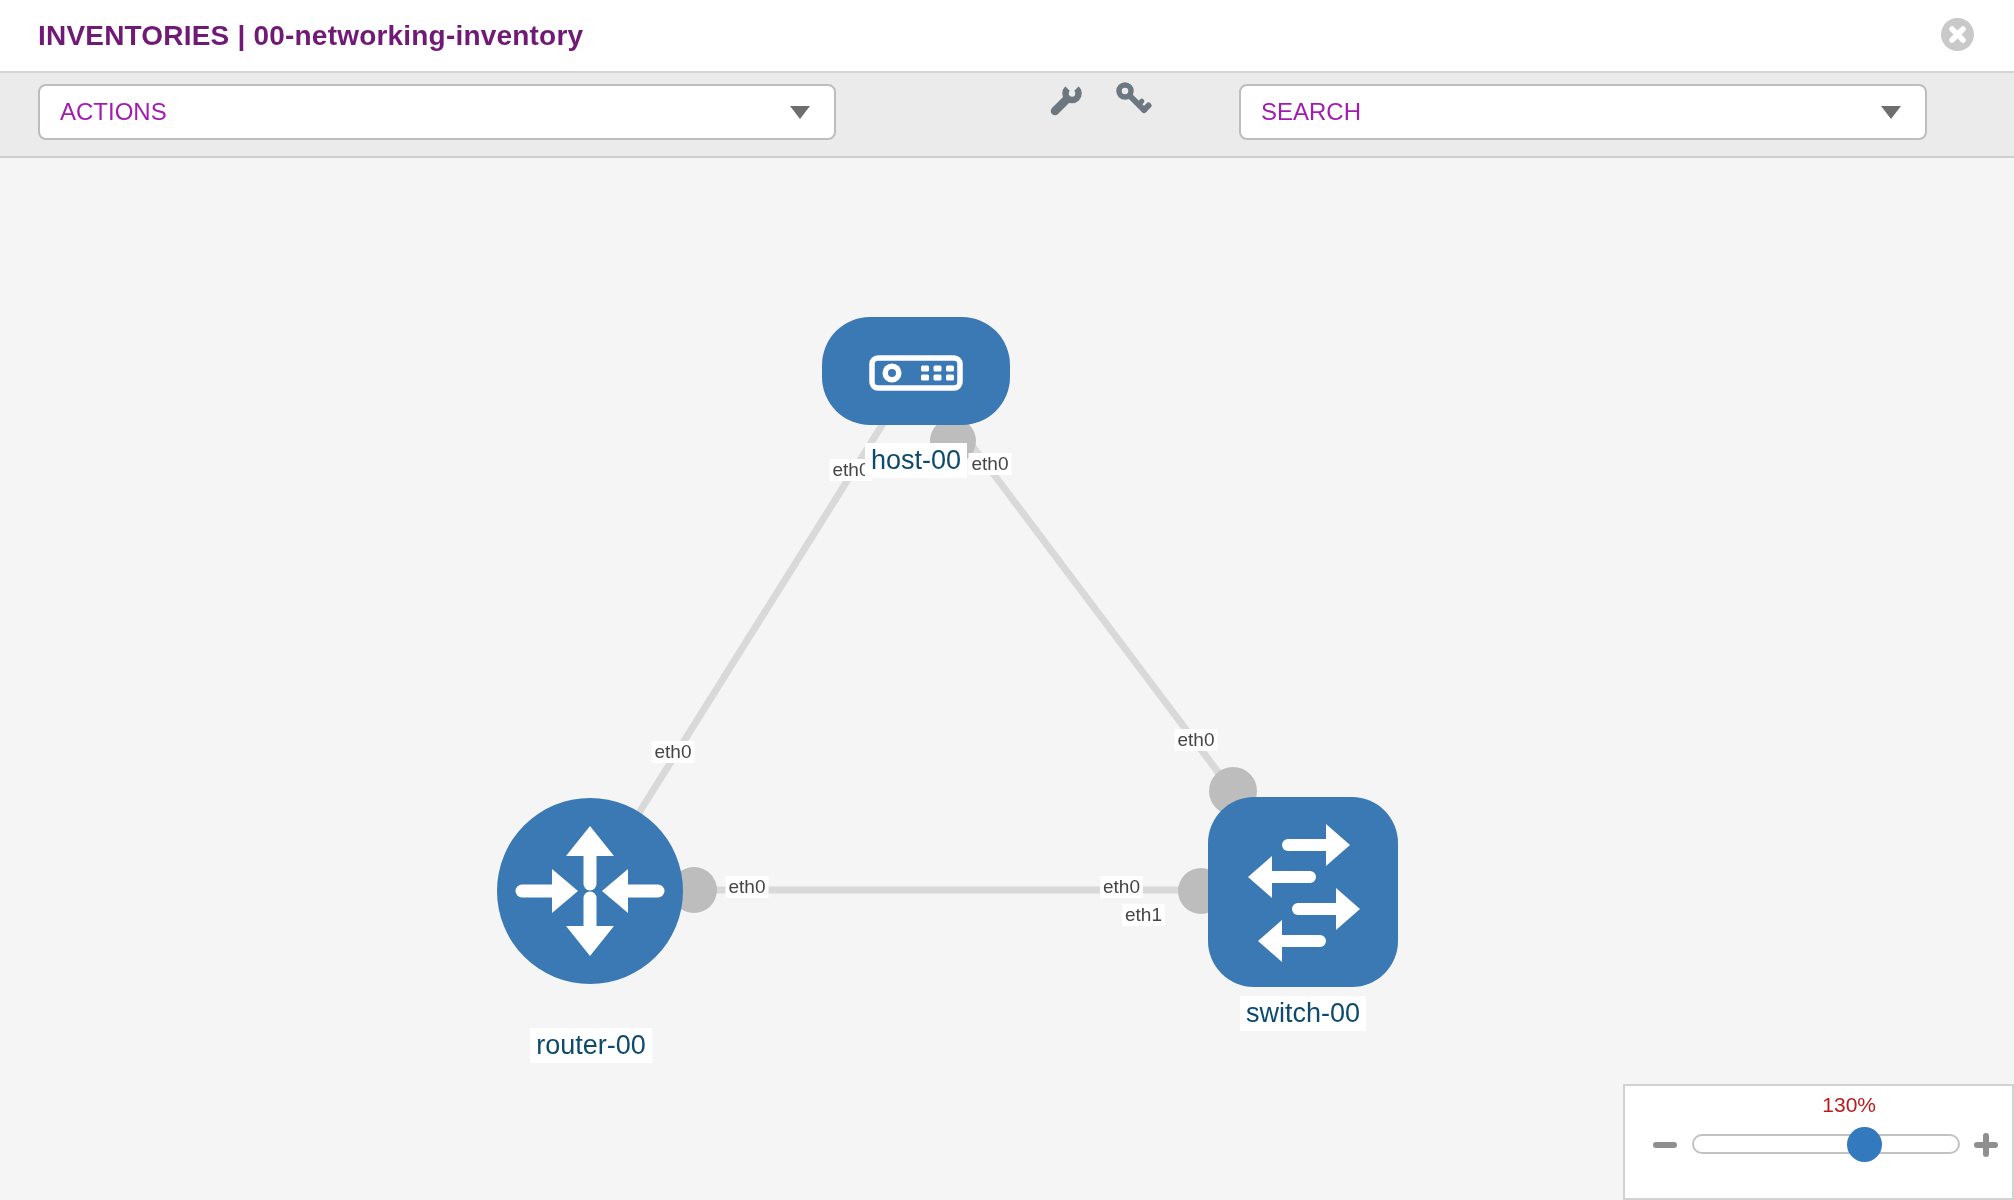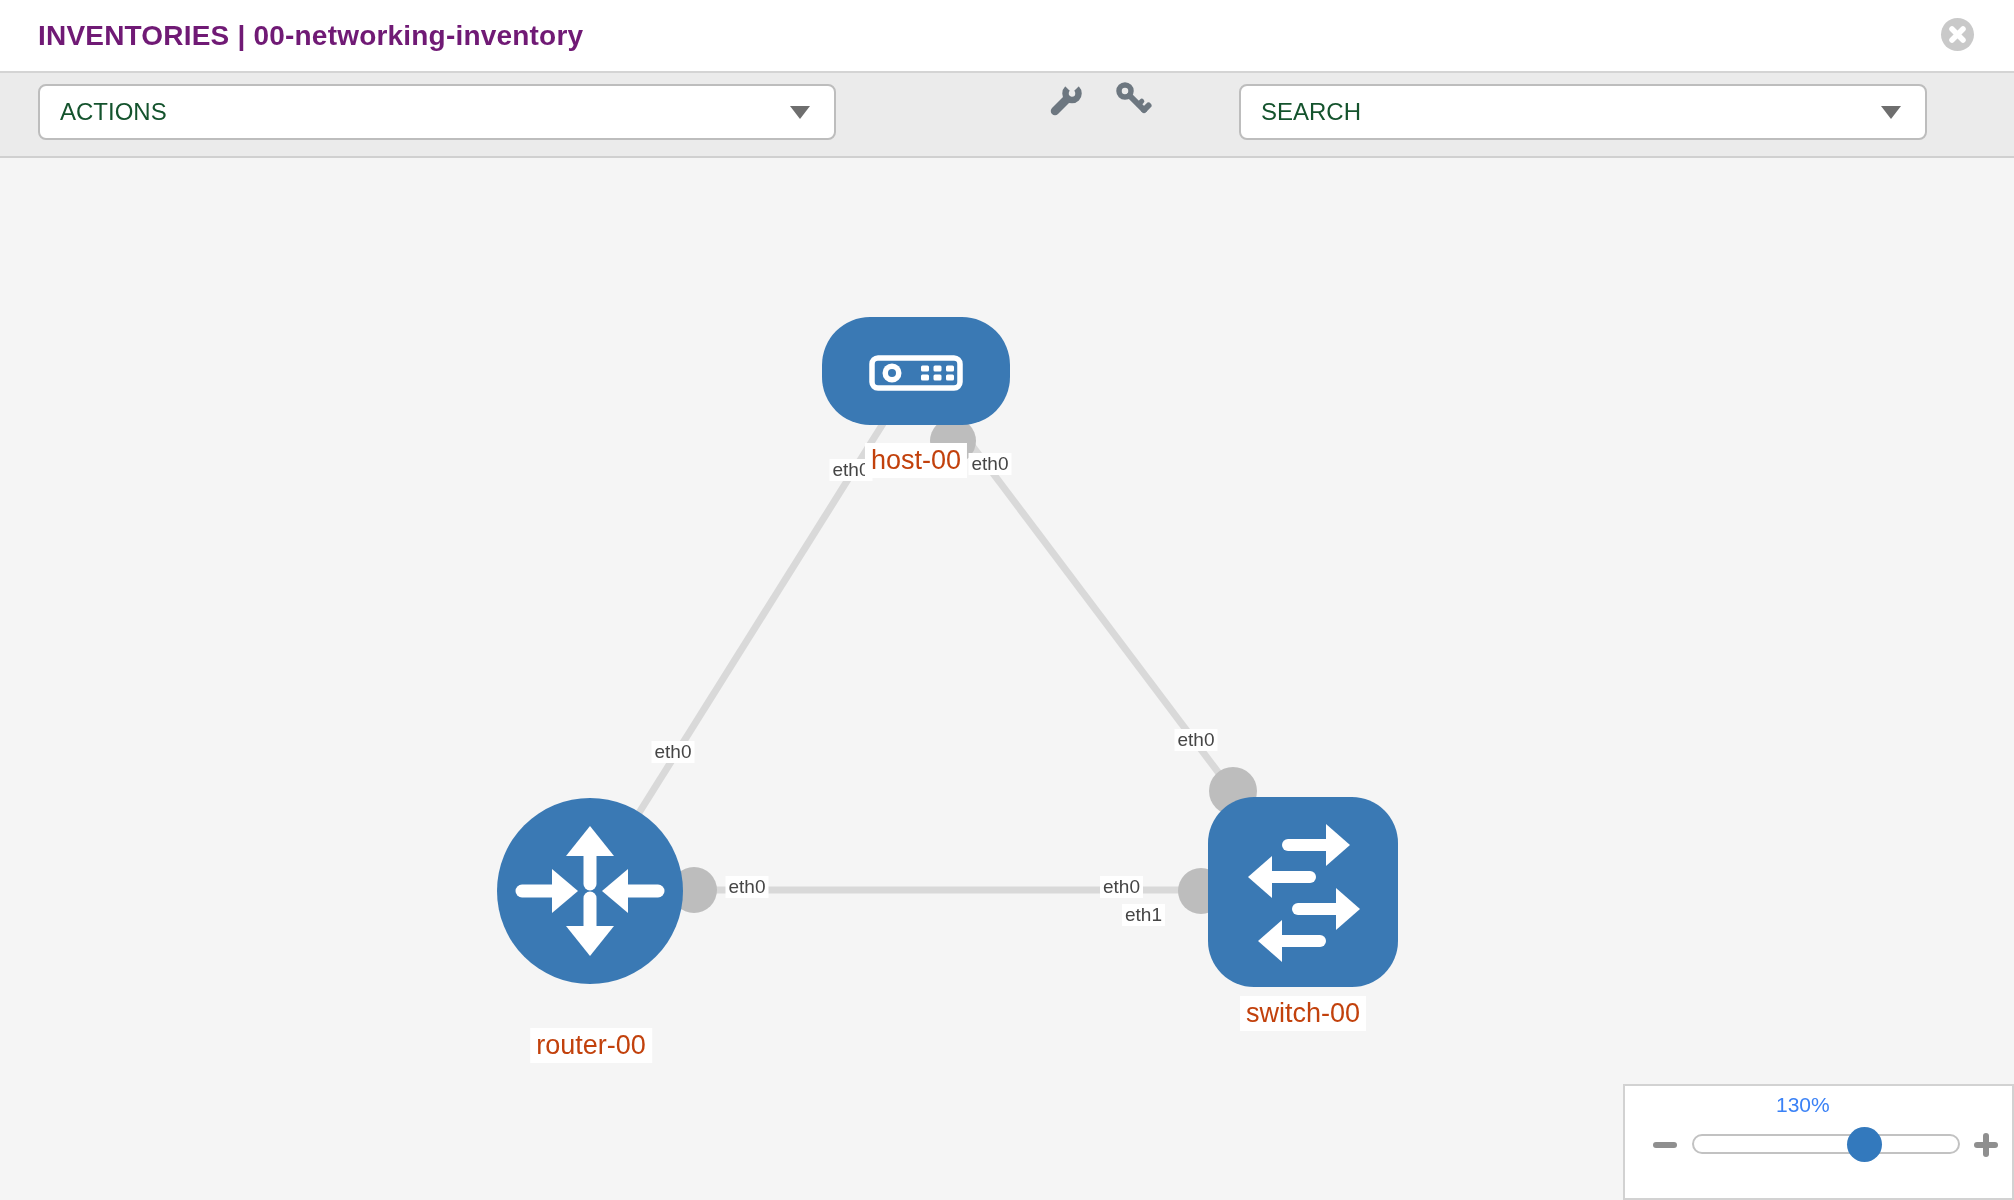--- a/index.html
+++ b/index.html
@@ -21,21 +21,21 @@
   
   .toolbar{
     position:absolute;top:71px;left:0;width:2014px;height:87px;box-sizing:border-box;
     background:#ebebeb;border-top:2px solid #d4d4d4;border-bottom:2px solid #d0d0d0;
   }
   .select-box{
     position:absolute;top:11px;height:56px;box-sizing:border-box;background:#fff;
     border:2px solid #bdbdbd;border-radius:8px;cursor:pointer;
   }
   .select-box .select-label{
-    display:block;line-height:52px;padding-left:20px;font-size:24px;color:#14532d;
+    display:block;line-height:52px;padding-left:20px;font-size:24px;color:#a21caf;
     white-space:nowrap;overflow:hidden;
   }
   .caret{
     position:absolute;right:24px;top:50%;margin-top:-6px;width:0;height:0;
     border-left:10px solid transparent;border-right:10px solid transparent;
     border-top:13px solid #6e6e6e;
   }
   .actions-box{left:38px;width:798px;}
   .search-box{left:1239px;width:688px;}
   .tool-icon{position:absolute;top:7px;width:40px;height:40px;cursor:pointer;}
@@ -45,31 +45,31 @@
   .canvas{
     position:absolute;top:158px;left:0;width:2014px;height:1042px;background:#f5f5f5;overflow:hidden;
   }
   .topo-svg{position:absolute;left:0;top:0;}
   .chip{
     position:absolute;background:#ffffff;color:#454545;white-space:nowrap;
     padding:0 3px;height:22px;line-height:22px;font-size:19px;
   }
   .chip.centered{transform:translateX(-50%);}
   .node-label{
-    position:absolute;background:#ffffff;color:#c2410c;white-space:nowrap;
+    position:absolute;background:#ffffff;color:#0c4a6e;white-space:nowrap;
     padding:2px 6px;font-size:27px;transform:translateX(-50%);
   }
   
   .zoom-panel{
     position:absolute;left:1623px;top:926px;width:391px;height:116px;box-sizing:border-box;
     background:#ffffff;border:2px solid #d2d2d2;
   }
   .zoom-level{
-    position:absolute;left:151px;top:7px;width:100px;text-align:left;
-    font-size:21px;color:#3b82f6;
+    position:absolute;left:151px;top:7px;width:100px;text-align:right;
+    font-size:21px;color:#b91c1c;
   }
   .zoom-btn{position:absolute;width:32px;height:32px;top:43px;cursor:pointer;}
   .zoom-out-btn{left:24px;}
   .zoom-in-btn{left:345px;}
   .bar{position:absolute;background:#8f8f8f;border-radius:3px;}
   .minus-h{left:4px;top:13px;width:24px;height:6px;}
   .plus-h{left:4px;top:13px;width:24px;height:6px;}
   .plus-v{left:13px;top:4px;width:6px;height:24px;}
   .zoom-track{
     position:absolute;left:67px;top:48px;width:268px;height:20px;box-sizing:border-box;

